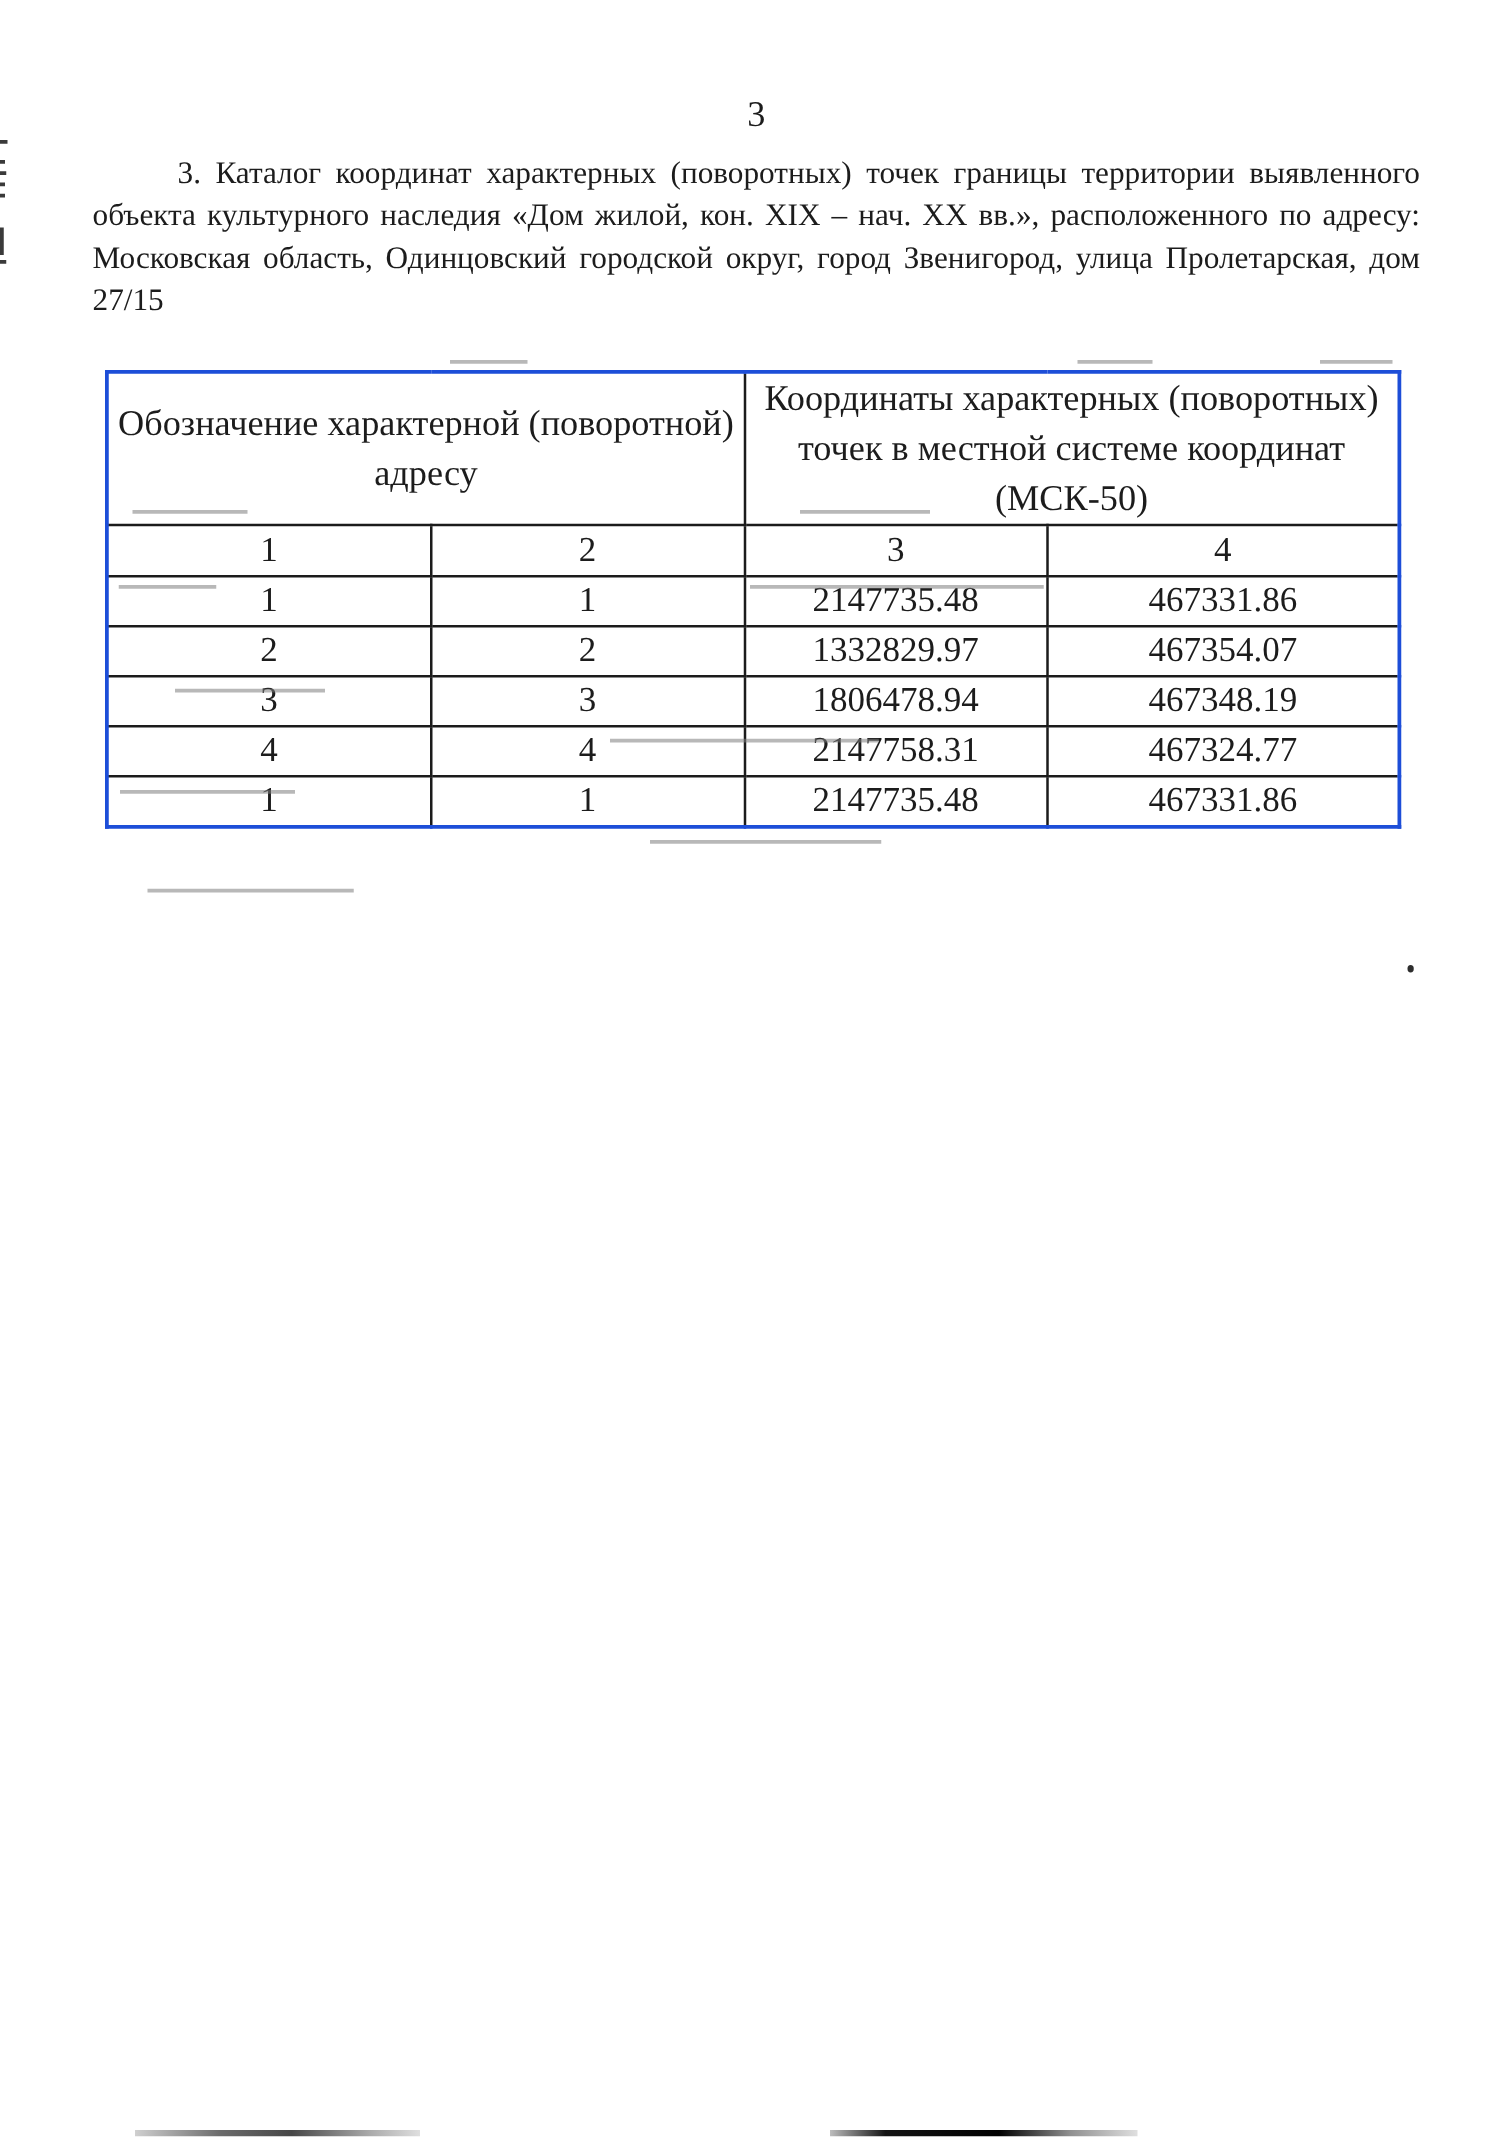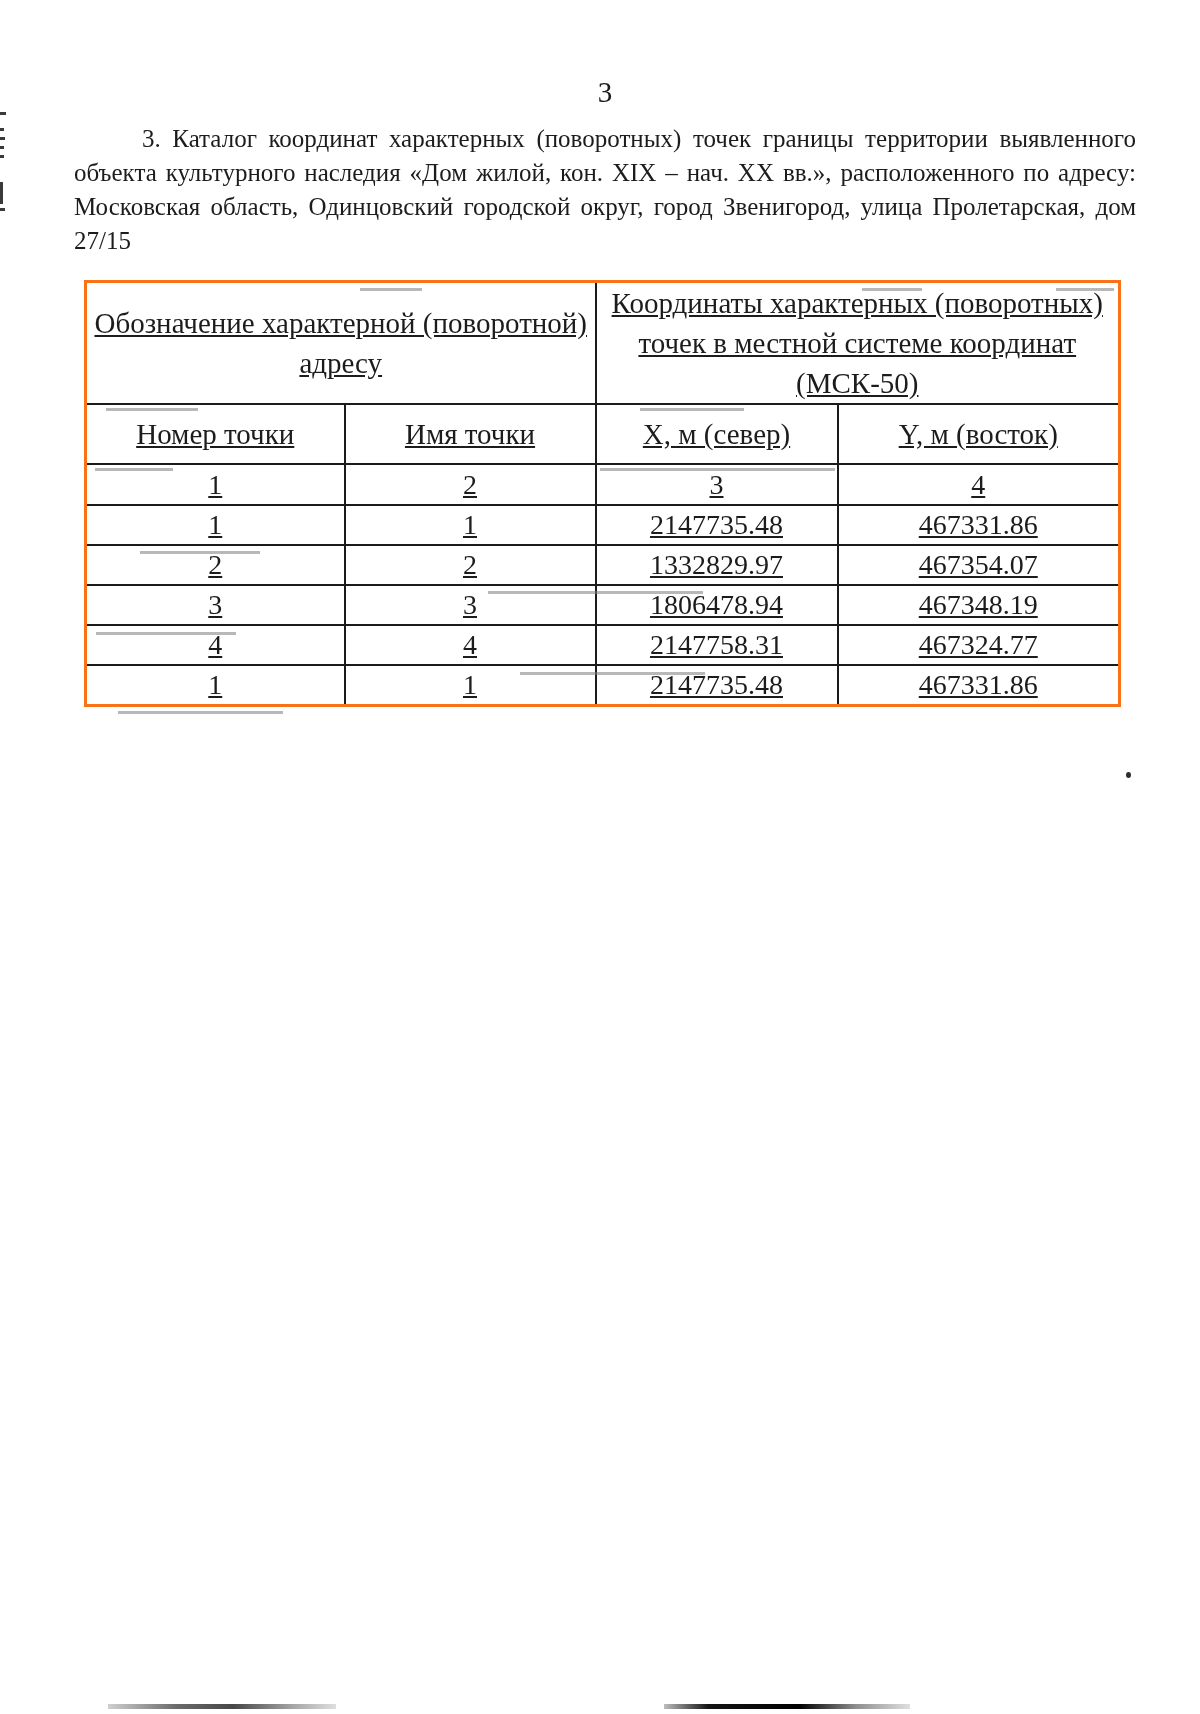--- a/index.html
+++ b/index.html
@@ -30,27 +30,26 @@
     left: 74px;
     width: 1062px;
     font-size: 25px;
     line-height: 34px;
     text-align: justify;
     text-indent: 68px;
     word-spacing: 1px;
   }
   table.coords {
     position: absolute;
-    top: 280px;
+    top: 296px;
     left: 84px;
     width: 1034px;
     border-collapse: collapse;
     table-layout: fixed;
-    border: 3px solid #f97316;
-    text-decoration: underline;
+    border: 3px solid #1d4ed8;
   }
   table.coords td {
     border: 2px solid #1b1b1b;
     text-align: center;
     vertical-align: middle;
     padding: 0 4px;
     font-size: 28px;
     overflow: hidden;
   }
   tr.row-head1 td { height: 112px; font-size: 29px; line-height: 40px; }
@@ -106,26 +105,20 @@
         <td colspan="2">
           <div>Обозначение характерной (поворотной)</div>
           <div>адресу</div>
         </td>
         <td colspan="2">
           <div>Координаты характерных (поворотных)</div>
           <div>точек в местной системе координат</div>
           <div>(МСК-50)</div>
         </td>
       </tr>
-      <tr class="row-head2">
-        <td>Номер точки</td>
-        <td>Имя точки</td>
-        <td>X, м (север)</td>
-        <td>Y, м (восток)</td>
-      </tr>
       <tr class="row-index">
         <td>1</td>
         <td>2</td>
         <td>3</td>
         <td>4</td>
       </tr>
       <tr class="row-data">
         <td>1</td>
         <td>1</td>
         <td>2147735.48</td>

